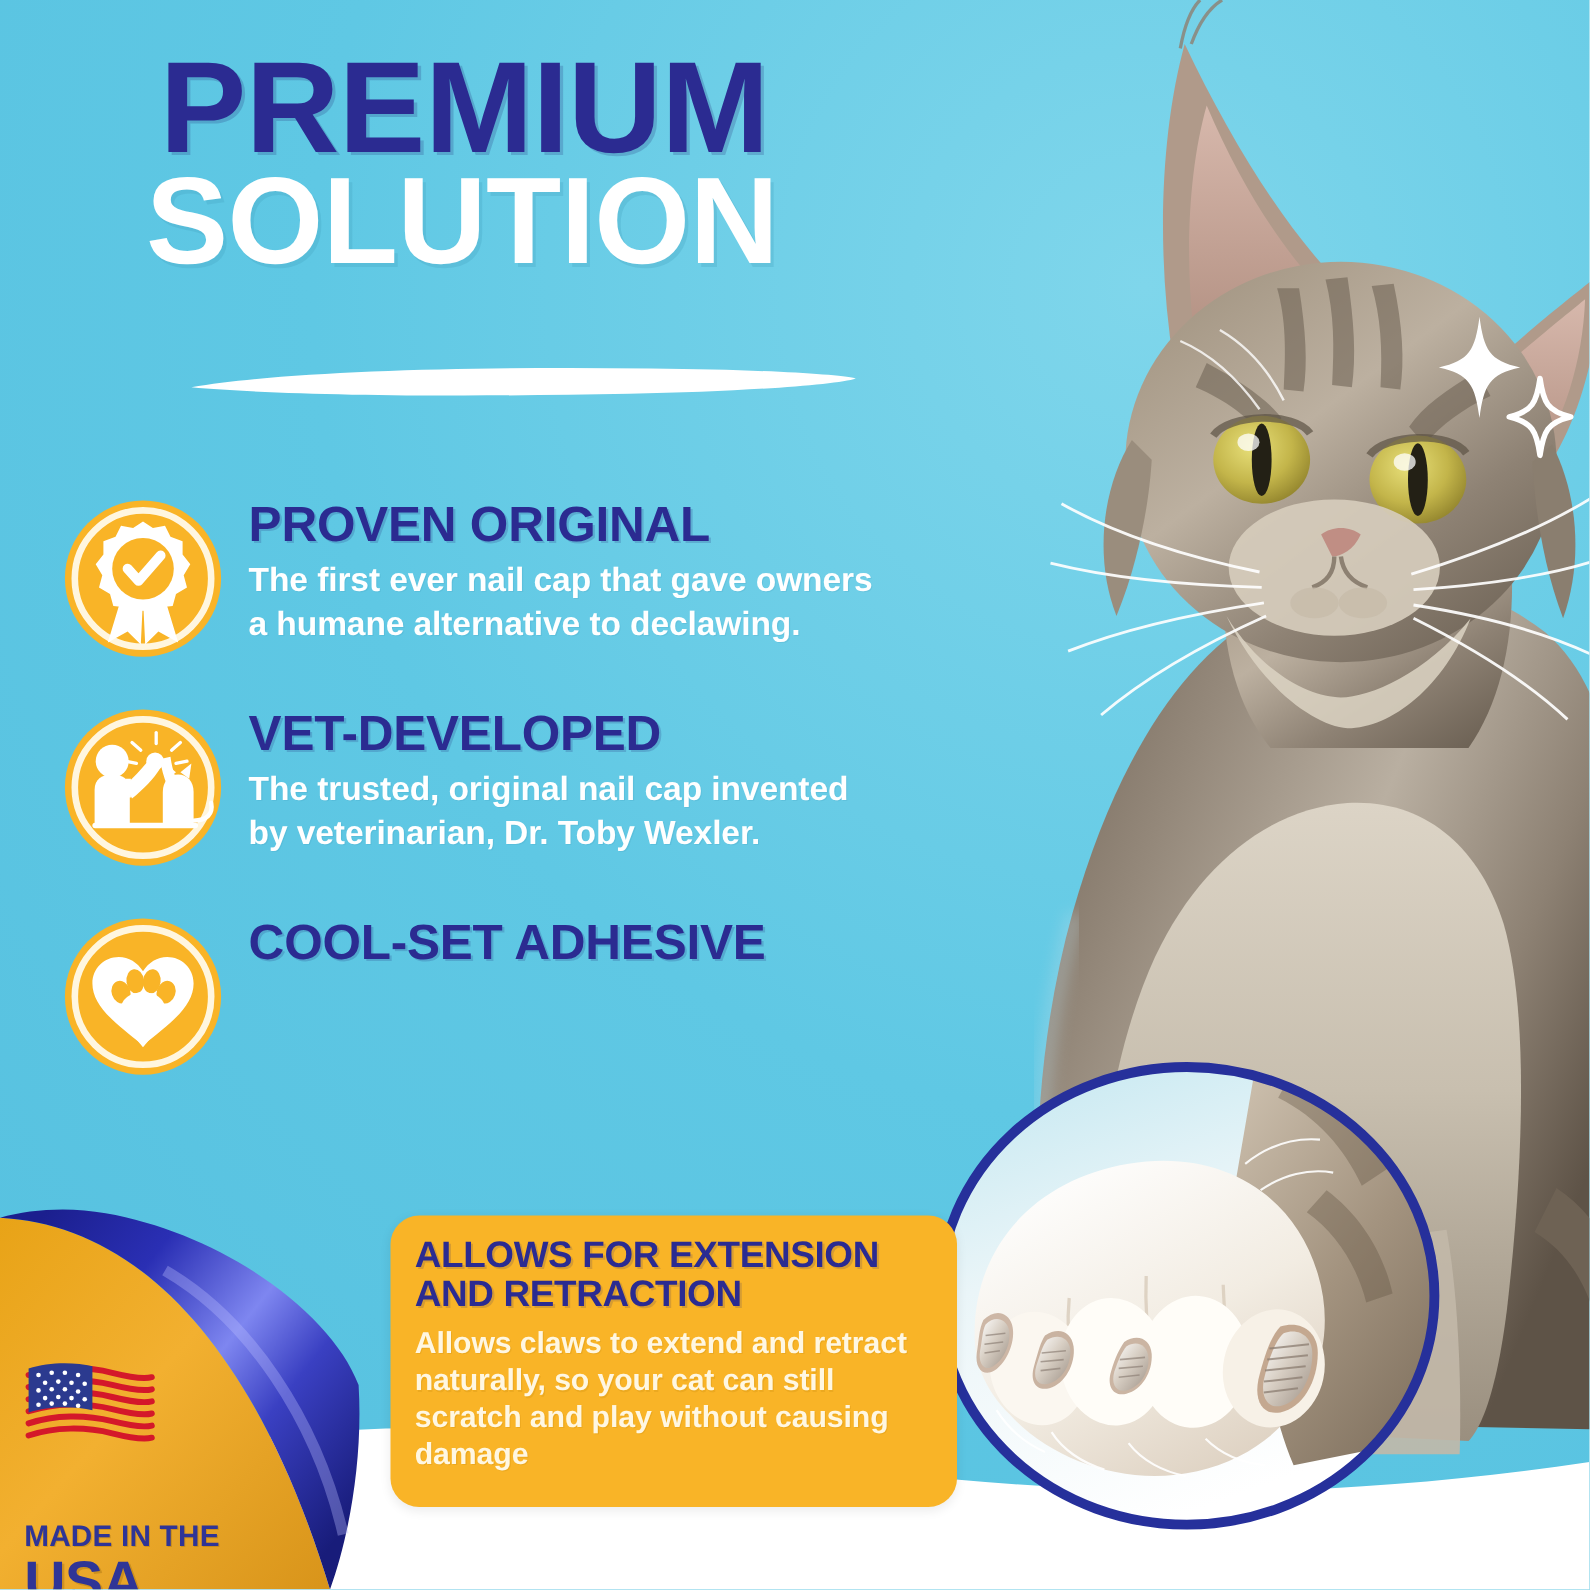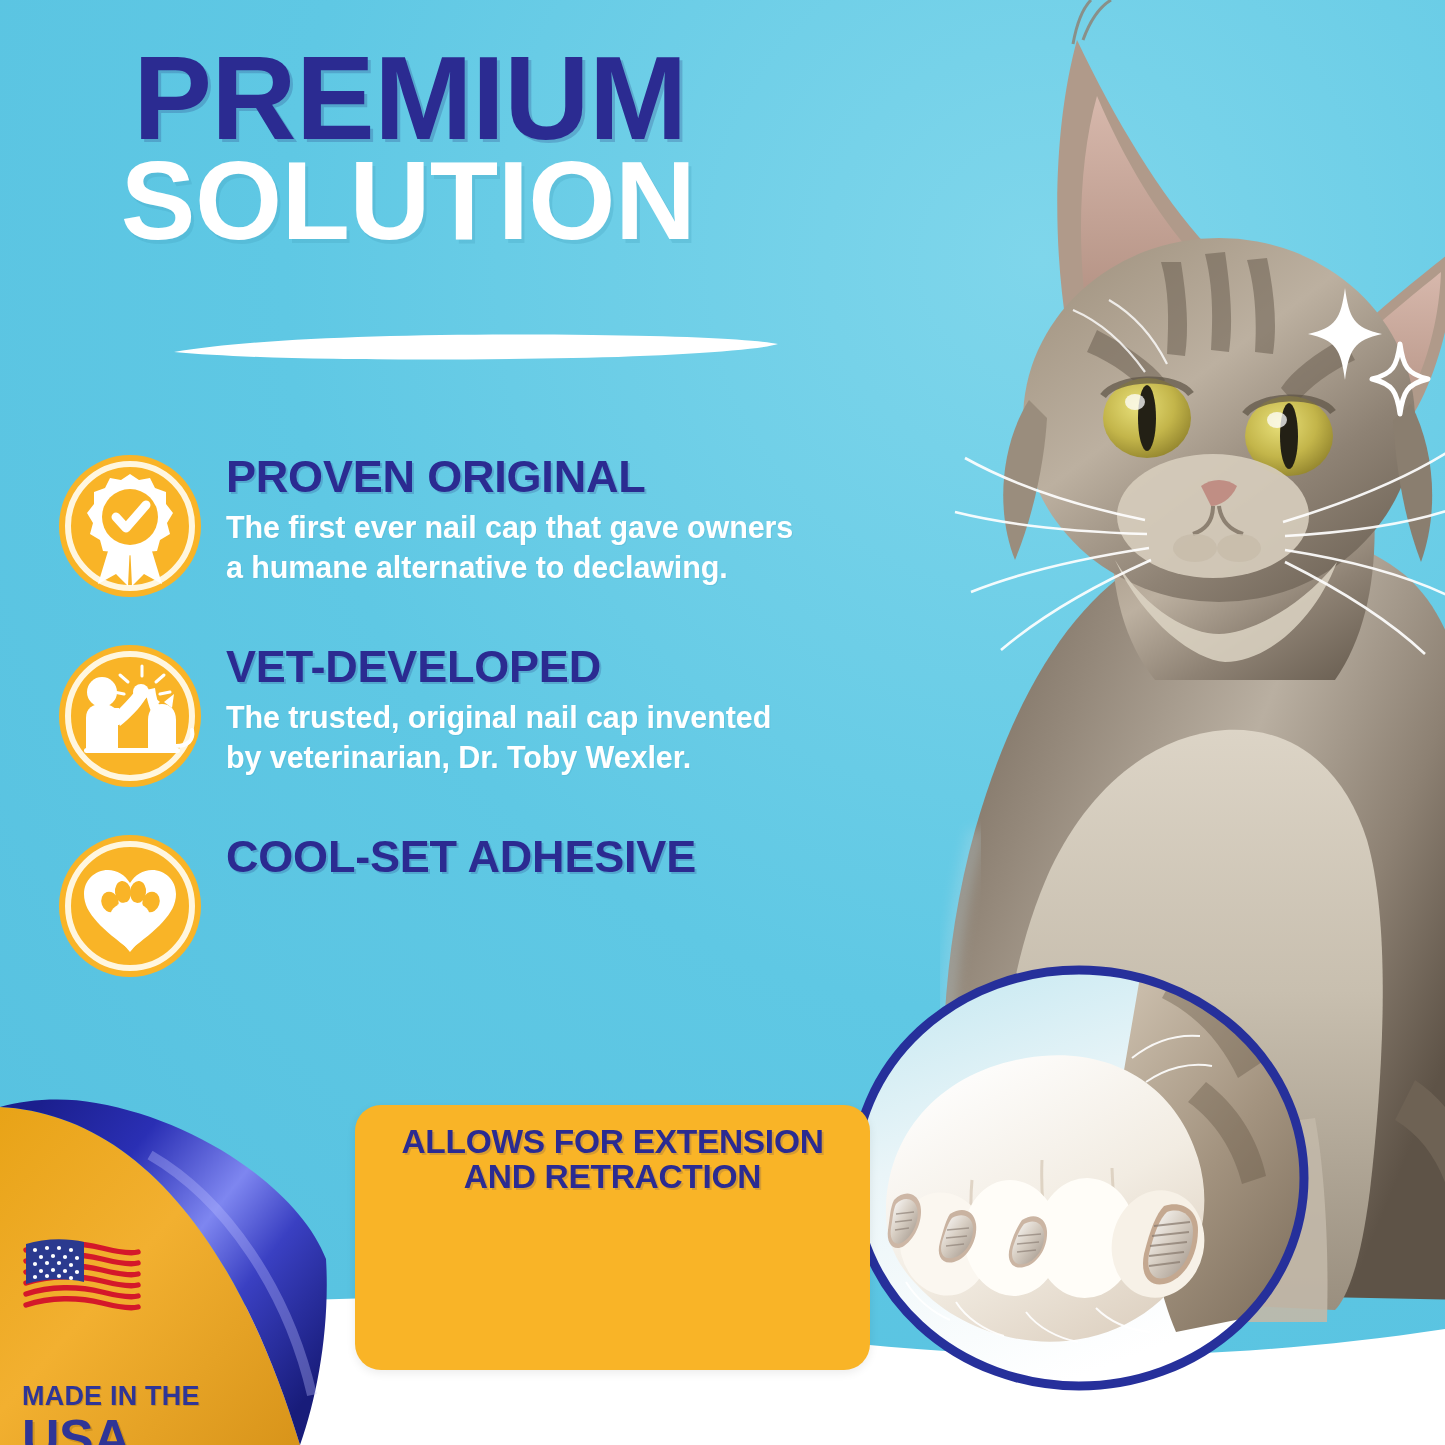--- a/index.html
+++ b/index.html
@@ -23,21 +23,21 @@
 
   
   .cat-wrap{position:absolute;right:-10px;top:0;width:640px;height:1400px;}
   .cat-svg{position:absolute;inset:0;width:100%;height:100%;}
 
   
   .sparkle{position:absolute;}
   .sparkle svg{display:block;}
 
   
-  .headline{position:absolute;left:0;top:48px;width:810px;}
+  .headline{position:absolute;left:12px;top:48px;width:810px;}
   .hl-line{
     font-weight:700;
     letter-spacing:-0.5px;
     line-height:.86;
     text-align:center;
     font-stretch:condensed;
     transform:scaleX(1.0);
   }
   .hl-premium{
     color:#2B2B91;
@@ -93,21 +93,20 @@
   }
   .paw-oval svg{display:block;width:100%;height:100%;}
 
   
   .callout{
     position:absolute;
     left:355px;top:1105px;width:515px;height:265px;
     background:#F9B427;
     border-radius:26px;
     padding:20px 22px 16px;
-    text-align:center;
     box-shadow:0 3px 10px rgba(0,0,0,.08);
   }
   .callout-title{
     color:#2B2B91;
     font-weight:700;
     font-size:33.5px;
     line-height:1.03;
     letter-spacing:-0.3px;
     text-shadow:2px 2px 0 rgba(30,30,110,.16);
     margin-bottom:10px;
@@ -515,20 +514,21 @@
 
       <ellipse cx="233" cy="216" rx="225" ry="208" fill="none" stroke="#26309B" stroke-width="9"></ellipse>
     </svg>
   </div>
 
   <div class="callout">
     <div class="callout-title">
       <div>ALLOWS FOR EXTENSION</div>
       <div>AND RETRACTION</div>
     </div>
+    <div class="callout-body">Allows claws to extend and retract naturally, so your cat can still scratch and play without causing damage</div>
   </div>
 
   <div class="peel">
     <svg viewBox="0 0 340 350">
       <defs>
         <linearGradient id="goldG" x1="0" y1="0" x2="1" y2="1">
           <stop offset="0%" stop-color="#E8A317"></stop>
           <stop offset="45%" stop-color="#F2B030"></stop>
           <stop offset="100%" stop-color="#D8941A"></stop>
         </linearGradient>

